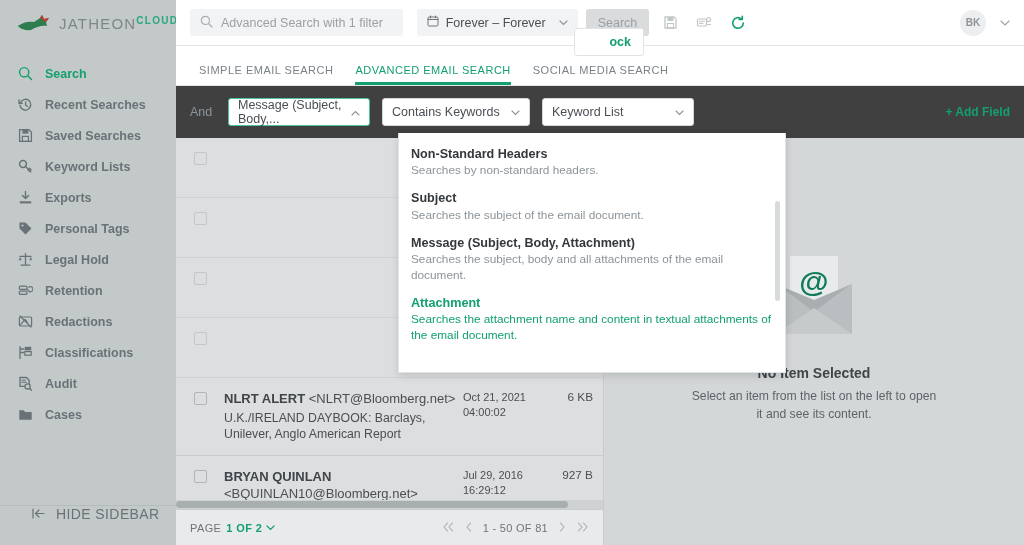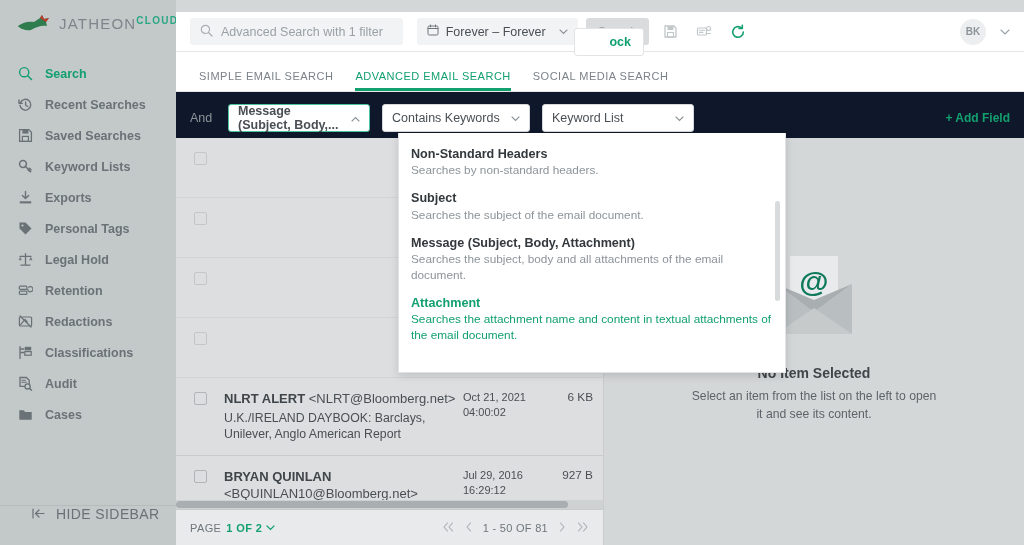--- a/index.html
+++ b/index.html
@@ -35,22 +35,22 @@
   .nav-item .ico svg { display:block; }
   .hide-sidebar {
     height:40px; border-top:1px solid #b6bbbc; display:flex; align-items:flex-start;
     gap:11px; padding-left:32px; font-size:14px; letter-spacing:.4px; color:#6a7277; cursor:pointer;
   }
 
   
   .main { flex:1; height:545px; position:relative; background:#d4d7d8; }
 
   .topbar {
-    height:40px; background:#fff; display:flex; align-items:center;
-    padding:0 14px; gap:8px; border-bottom:1px solid #e3e5e6;margin-top:12px;
+    height:46px; background:#fff; display:flex; align-items:center;
+    padding:0 14px; gap:8px; border-bottom:1px solid #e3e5e6;
   }
   .searchbox {
     flex:1; max-width:315px; height:27px; background:#f2f3f4; border-radius:3px;
     display:flex; align-items:center; gap:8px; padding:0 10px; color:#9aa1a6; font-size:12.5px;
     cursor:text;
   }
   .daterange {
     height:27px; background:#f2f3f4; border-radius:3px; display:flex; align-items:center;
     gap:7px; padding:0 10px; font-size:12.5px; color:#4a4f54; cursor:pointer; margin-left:6px;
   }
@@ -71,30 +71,30 @@
   .tab {
     font-size:11px; letter-spacing:.5px; color:#7b8287; padding:0 11px 9px 11px;
     cursor:pointer; position:relative; font-weight:400;
   }
   .tab.active { color:#13a06f; font-weight:400; }
   .tab.active:after {
     content:""; position:absolute; left:11px; right:11px; bottom:0; height:3px; background:#13a06f;
   }
 
   .filterbar {
-    height:52px; background:#0f172a; display:flex; align-items:center; gap:12px; padding:0 14px;
+    height:52px; background:#404040; display:flex; align-items:center; gap:12px; padding:0 14px;
     position:relative;
   }
   .and-label { font-size:12.5px; color:#8d9499; width:26px; }
   .select {
     height:28px; border:1px solid #d5d8da; border-radius:3px; background:#fff;
     display:flex; align-items:center; justify-content:space-between; padding:0 9px;
     font-size:12.5px; color:#4a4f54; cursor:pointer;
   }
-  .select.w1 { width:142px;font-weight:bold; }
+  .select.w1 { width:142px; }
   .select.w2 { width:148px; }
   .select.w3 { width:152px; }
   .select.open { border-color:#4cc3a0; }
   .caret { color:#8d9499; font-size:10px; margin-left:6px; }
   .add-field { margin-left:auto; color:#13a06f; font-size:12px; font-weight:700; cursor:pointer; }
 
   
   .content { position:absolute; left:0; right:0; top:138px; bottom:0; display:flex; }
   .listcol { width:428px; flex:0 0 428px; background:#dcdedf; position:relative;
              border-right:1px solid #c9cccd; display:flex; flex-direction:column; }

